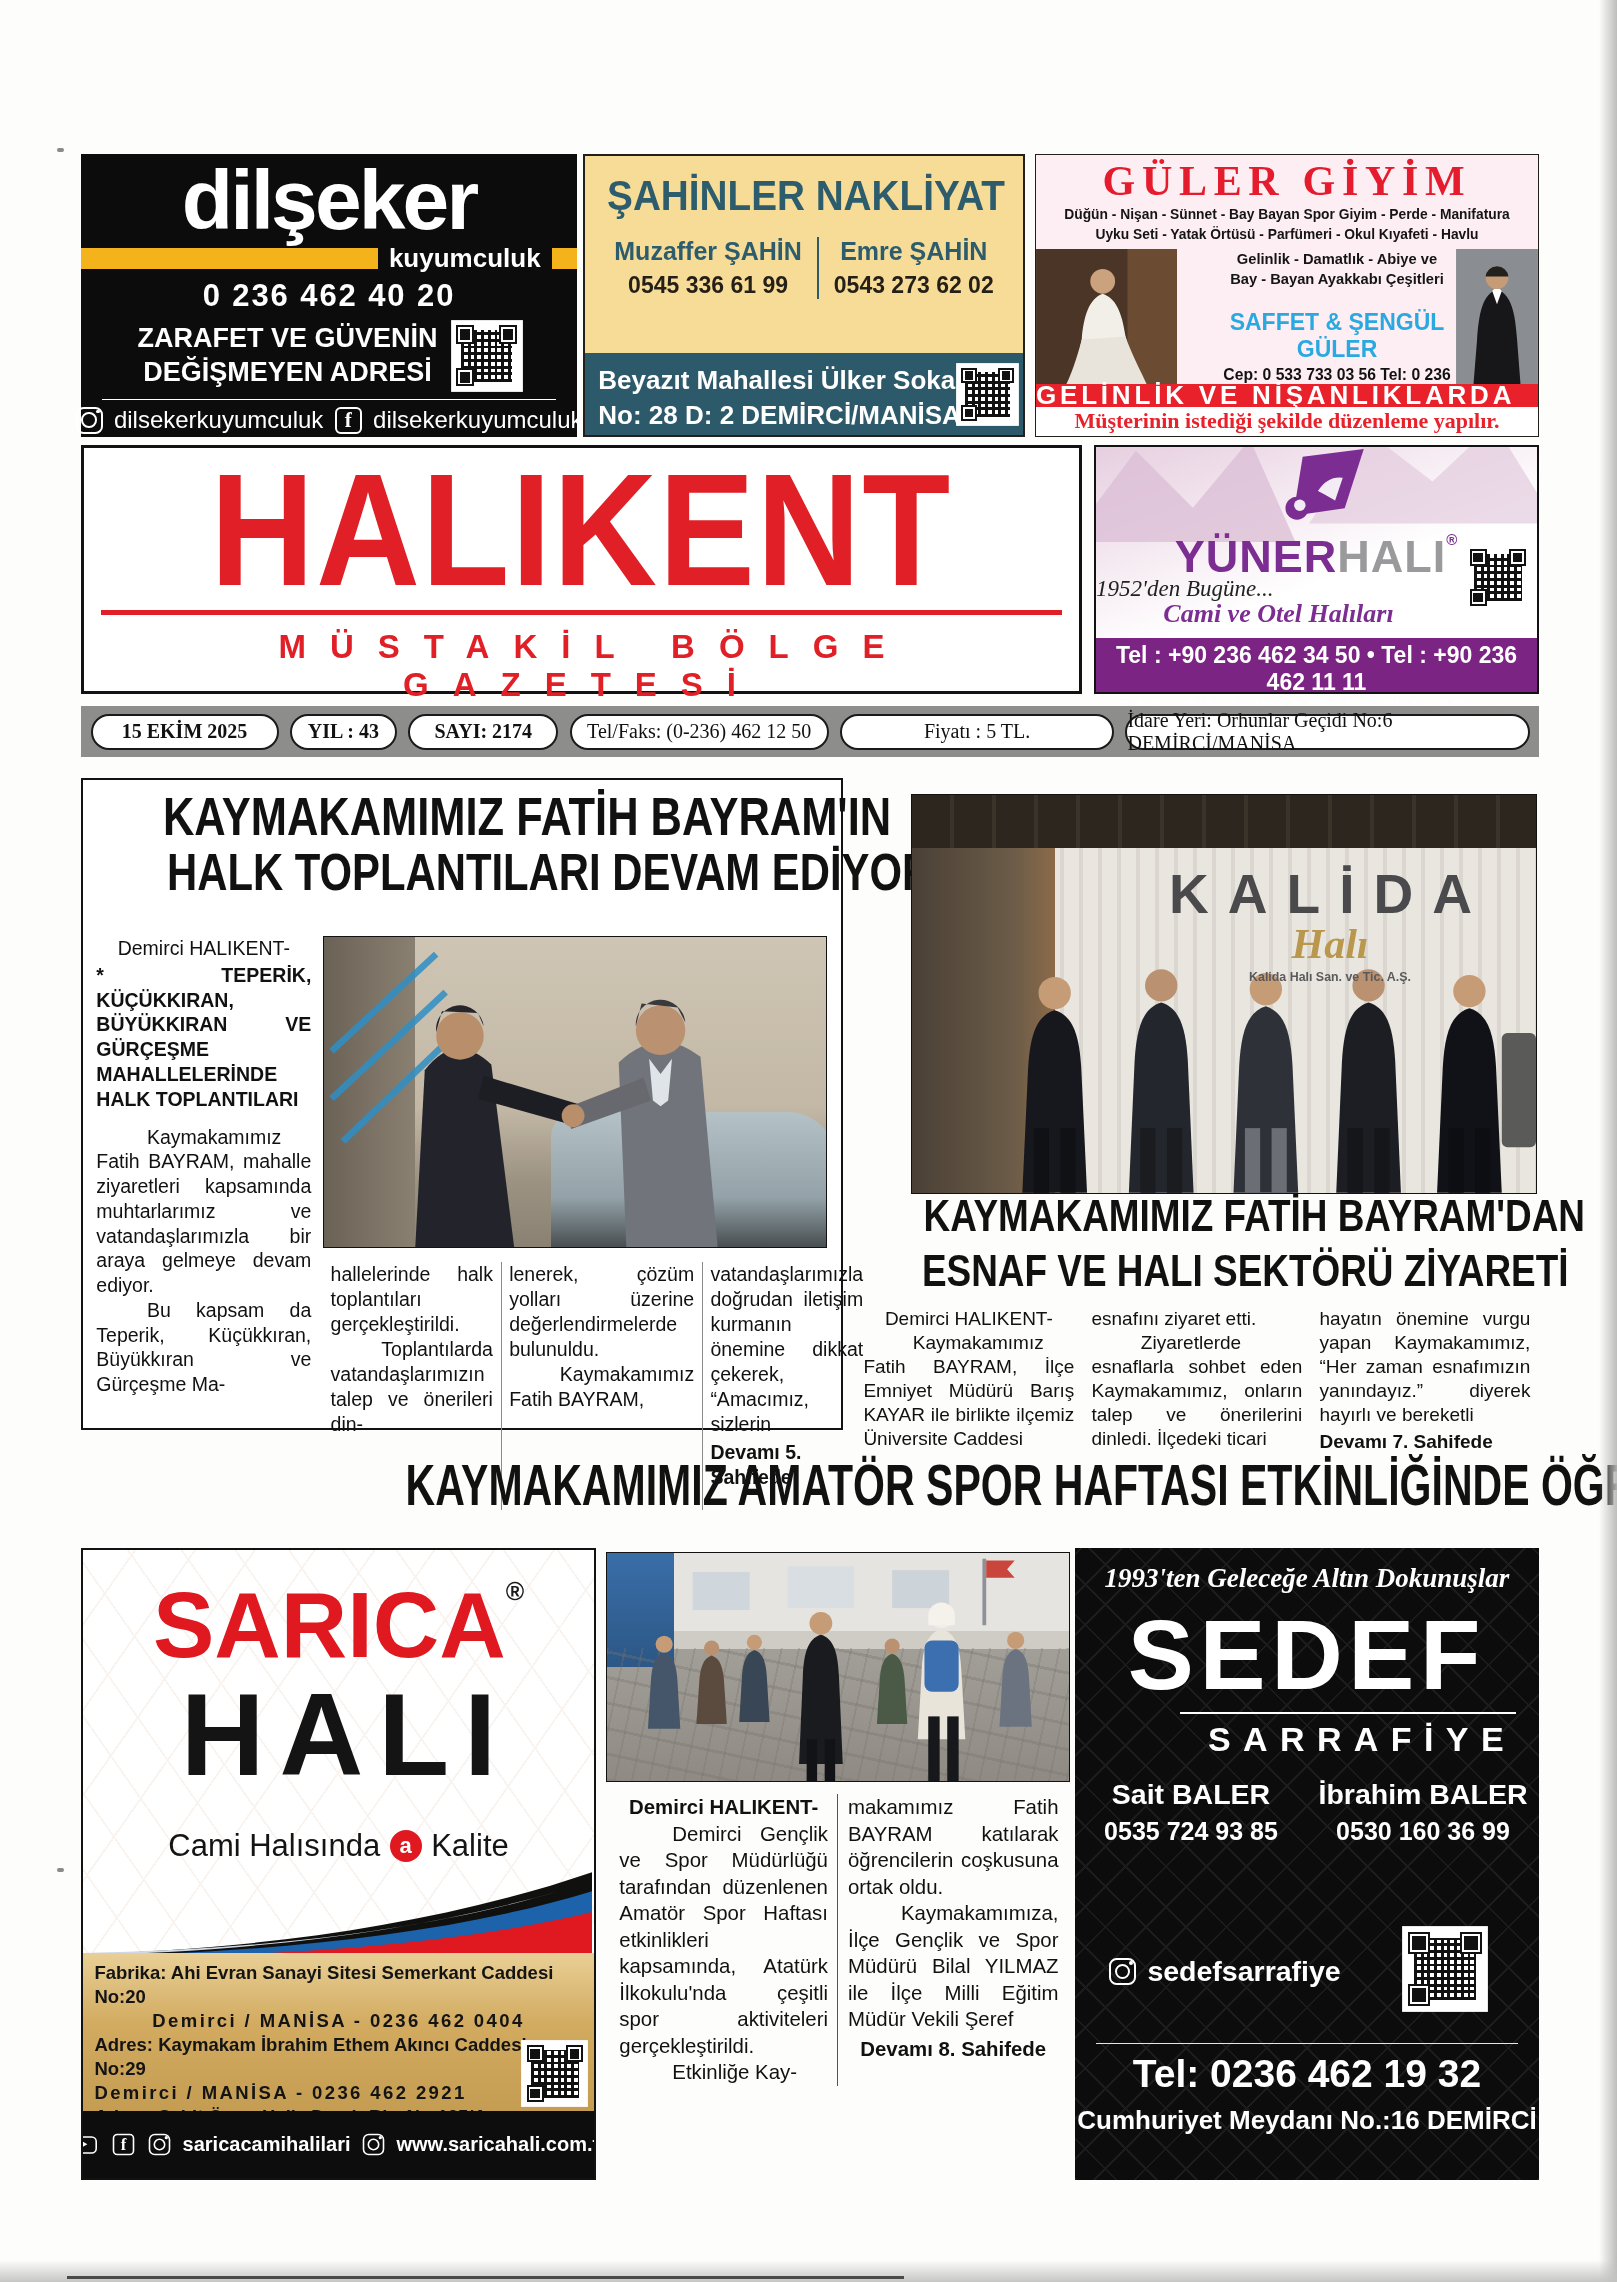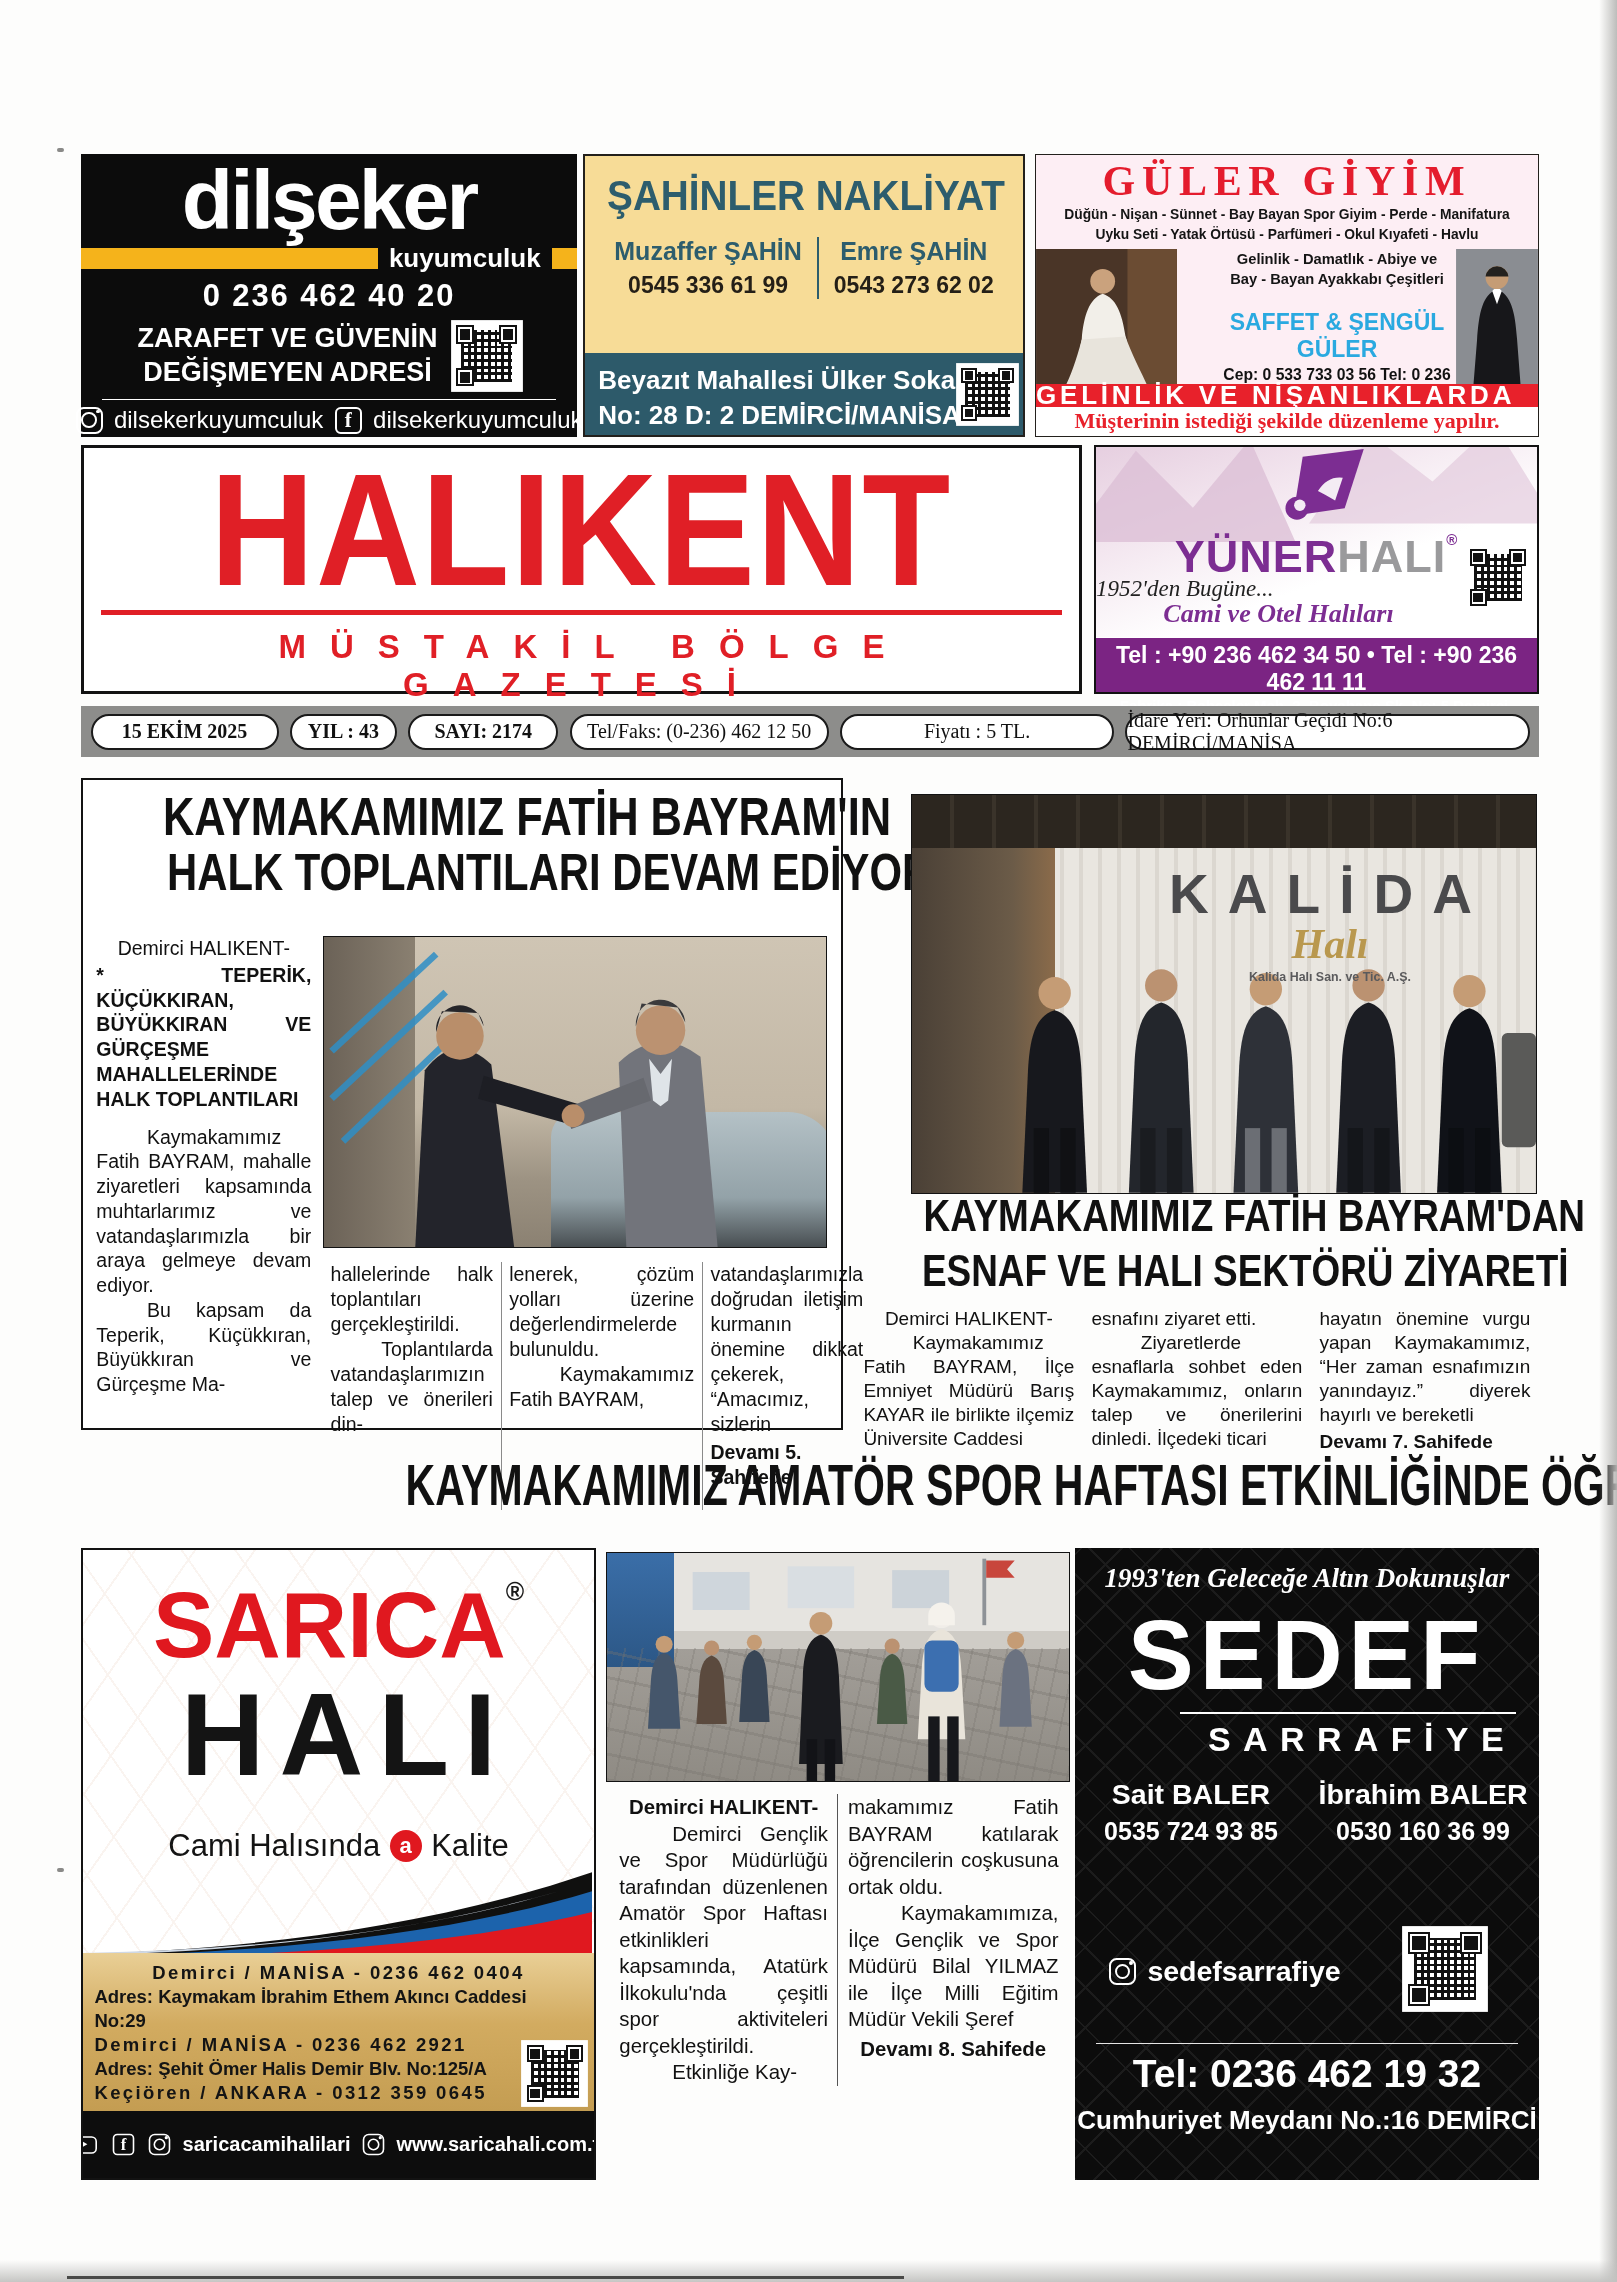--- a/index.html
+++ b/index.html
@@ -467,20 +467,21 @@
       <span class="a-badge">a</span>
       <span>Kalite</span>
     </div>
     <svg class="sr-swoosh" width="509" height="88" viewBox="0 0 535 92">
       <path d="M0 88 C160 84 360 62 535 2 L535 40 C380 84 180 94 0 92 Z" fill="#10100f"></path>
       <path d="M0 90 C170 88 380 70 535 22 L535 56 C380 92 170 98 0 94 Z" fill="#1c63ac"></path>
       <path d="M0 92 C180 92 390 80 535 44 L535 92 L0 92 Z" fill="#e0181f"></path>
       <path d="M0 89 C160 86 340 68 500 22 C360 64 180 84 0 87 Z" fill="#cfd8e4"></path>
     </svg>
     <div class="sr-gold">
+      <div class="sr-line"><span class="lab">Fabrika:</span> <span>Ahi Evran Sanayi Sitesi Semerkant Caddesi No:20</span></div>
       <div class="sr-line ls" style="text-align:center">Demirci / MANİSA - 0236 462 0404</div>
       <div class="sr-line"><span class="lab">Adres:</span> <span>Kaymakam İbrahim Ethem Akıncı Caddesi No:29</span></div>
       <div class="sr-line ls">Demirci / MANİSA - 0236 462 2921</div>
       <div class="sr-line"><span class="lab">Adres:</span> <span>Şehit Ömer Halis Demir Blv. No:125/A</span></div>
       <div class="sr-line ls">Keçiören / ANKARA - 0312 359 0645</div>
       <div class="qr" style="right:7.6px;bottom:5.7px;width:63px;height:63px;">
           <i class="f1"></i>
           <i class="f2"></i>
           <i class="f3"></i>
         </div>

